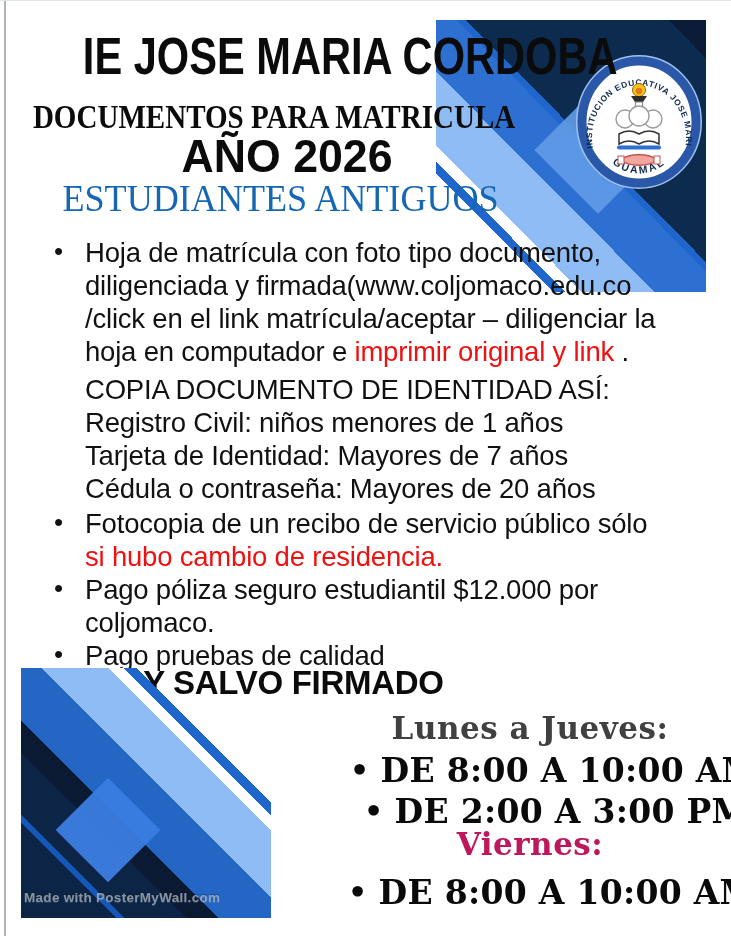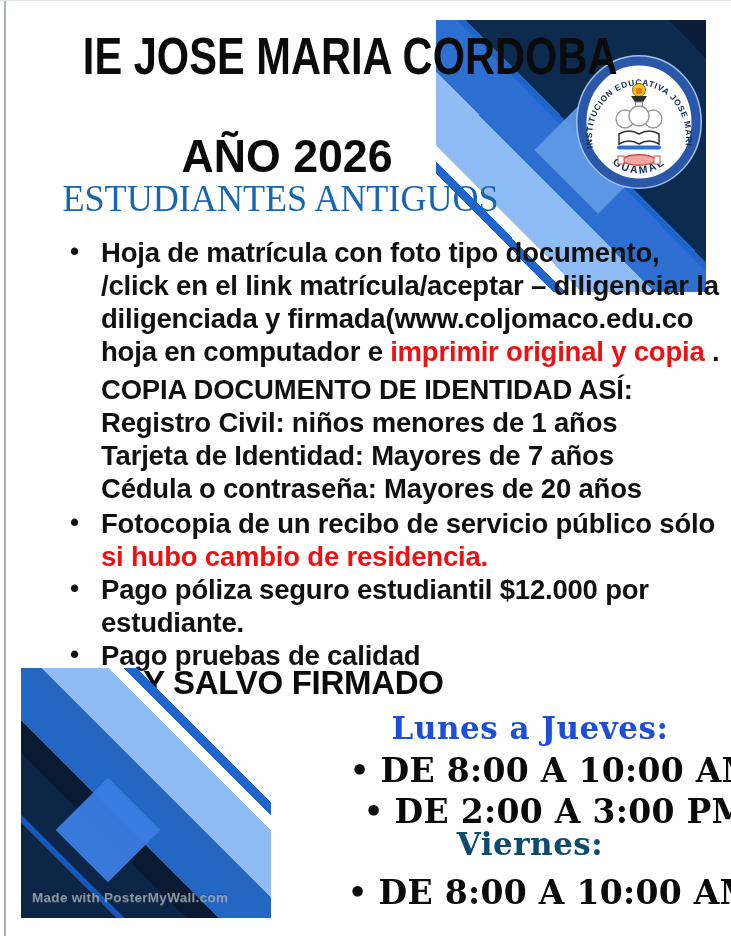--- a/index.html
+++ b/index.html
@@ -27,58 +27,58 @@
       #0a1a33 33% 39.5%,
       #2366c4 39.5% 54%,
       #8fbcf5 54% 67.5%,
       #ffffff 67.5% 70.5%,
       #1f66cc 70.5% 73%,
       transparent 73% 100%);}
   .diamond{position:absolute;transform:rotate(45deg);}
   .diamond-tr{left:553px;top:105px;width:90px;height:90px;background:#5f9ae6;opacity:.92;}
   .diamond-bl{left:71px;top:793px;width:74px;height:74px;background:#3b7de2;opacity:.95;}
   .logo{position:absolute;left:569px;top:52px;}
-  .watermark{position:absolute;left:32px;top:890px;font-size:13.5px;font-weight:bold;
+  .watermark{position:absolute;left:24px;top:890px;font-size:13.5px;font-weight:bold;
     color:#a7b2bd;opacity:.8;letter-spacing:.3px;
     text-shadow:0 -1px 1px rgba(0,0,0,.35),0 1px 1px rgba(255,255,255,.2);}
 
   
   .cond{display:inline-block;white-space:nowrap;}
   .title{position:absolute;left:16px;top:30px;width:500px;margin:0;text-align:center;
     font-size:52px;font-weight:bold;color:#0b0b0b;line-height:1.0;}
   .title .cond{transform:scaleX(.80);}
   .sub1{position:absolute;left:0;top:99px;width:468px;margin:0;text-align:center;
     font-family:"Liberation Serif",serif;font-size:33px;font-weight:bold;color:#0b0b0b;}
   .sub1 .cond{transform:scaleX(.88);}
   .sub2{position:absolute;left:55px;top:132px;width:465px;margin:0;text-align:center;
     font-family:Liberation Sans, sans-serif;font-size:47px;font-weight:bold;color:#0b0b0b;line-height:1.0;}
   .sub2 .cond{transform:scaleX(.95);}
   .sub3{position:absolute;left:48px;top:179px;width:465px;margin:0;text-align:center;
     font-family:"Liberation Serif",serif;font-size:38px;font-weight:normal;color:#1667b3;line-height:1.0;}
   .sub3 .cond{transform:scaleX(.95);}
 
   
-  .blk{position:absolute;left:66px;width:660px;font-weight:bold;font-size:27.5px;
+  .blk{position:absolute;left:50px;width:660px;font-weight:normal;font-size:27.5px;
     line-height:33px;color:#111;letter-spacing:-.2px;}
   .b-line{position:relative;padding-left:35px;white-space:nowrap;}
   .b-line.bullet::before{content:"\2022";position:absolute;left:4px;top:-1px;font-size:26px;}
   .red{color:#ee1111;}
   .blk1{top:236px;}
   .blk2{top:373px;}
   .blk3{top:507px;}
   .paz{position:absolute;left:50px;top:664px;font-weight:bold;font-size:33px;color:#0b0b0b;
     letter-spacing:-.3px;white-space:nowrap;}
   .paz::before{content:"\2022";margin-right:12px;font-size:30px;}
 
   
   .schedule{position:absolute;left:340px;top:710px;width:380px;
     font-family:"DejaVu Serif",serif;font-weight:bold;white-space:nowrap;}
   .sch-header{font-size:31px;line-height:36px;text-align:center;letter-spacing:.5px;}
-  .sch-blue{color:#1d4ed8;}
-  .sch-green{color:#0c4a6e;}
+  .sch-blue{color:#404040;}
+  .sch-green{color:#be185d;}
   .sch-line{font-size:33px;line-height:40px;color:#0a0a0a;letter-spacing:.3px;}
   .sch-line::before{content:"\2022";font-size:30px;margin-right:11px;vertical-align:2px;}
   .sch-l1{margin-left:10px;margin-top:4px;}
   .sch-l2{margin-left:24px;margin-top:0;}
   .sch-h2{margin-top:-6px;}
   .sch-l3{margin-left:8px;margin-top:10px;}
 </style>
 </head>
 <body>
 
@@ -123,42 +123,43 @@
     </g>
 
     <g>
       <path d="M 52,108 C 60,101 80,101 88,108 C 80,115 60,115 52,108 Z" fill="#f2a6a0" stroke="#c0564e" stroke-width="1.4"></path>
       <rect x="49" y="104" width="6" height="8" fill="#ffffff" stroke="#c0564e" stroke-width="1"></rect>
       <rect x="85" y="104" width="6" height="8" fill="#ffffff" stroke="#c0564e" stroke-width="1"></rect>
     </g>
   </svg>
 
   <h1 class="title"><span class="cond">IE JOSE MARIA CORDOBA</span></h1>
+  <div class="sub1"><span class="cond">DOCUMENTOS PARA MATRICULA</span></div>
   <div class="sub2"><span class="cond">AÑO 2026</span></div>
   <div class="sub3"><span class="cond">ESTUDIANTES ANTIGUOS</span></div>
 
   <div class="blk blk1">
     <div class="b-line bullet">Hoja de matrícula con foto tipo documento,</div>
+    <div class="b-line">diligenciada y firmada(www.coljomaco.edu.co</div>
     <div class="b-line">/click en el link matrícula/aceptar – diligenciar la</div>
-    <div class="b-line">diligenciada y firmada(www.coljomaco.edu.co</div>
-    <div class="b-line"><span>hoja en computador e </span><span class="red">imprimir original y copia</span><span> .</span></div>
+    <div class="b-line"><span>hoja en computador e </span><span class="red">imprimir original y link</span><span> .</span></div>
   </div>
 
   <div class="blk blk2">
     <div class="b-line">COPIA DOCUMENTO DE IDENTIDAD ASÍ:</div>
     <div class="b-line">Registro Civil: niños menores de 1 años</div>
     <div class="b-line">Tarjeta de Identidad: Mayores de 7 años</div>
     <div class="b-line">Cédula o contraseña: Mayores de 20 años</div>
   </div>
 
   <div class="blk blk3">
     <div class="b-line bullet">Fotocopia de un recibo de servicio público sólo</div>
     <div class="b-line red">si hubo cambio de residencia.</div>
     <div class="b-line bullet">Pago póliza seguro estudiantil $12.000 por</div>
-    <div class="b-line">estudiante.</div>
+    <div class="b-line">coljomaco.</div>
     <div class="b-line bullet">Pago pruebas de calidad</div>
   </div>
 
   <div class="paz">PAZ Y SALVO FIRMADO</div>
 
   <div class="schedule">
     <div class="sch-header sch-blue">Lunes a Jueves:</div>
     <div class="sch-line sch-l1">DE 8:00 A 10:00 AM</div>
     <div class="sch-line sch-l2"><span>DE 2:00 A 3:00 PM</span></div>
     <div class="sch-header sch-green sch-h2">Viernes:</div>

